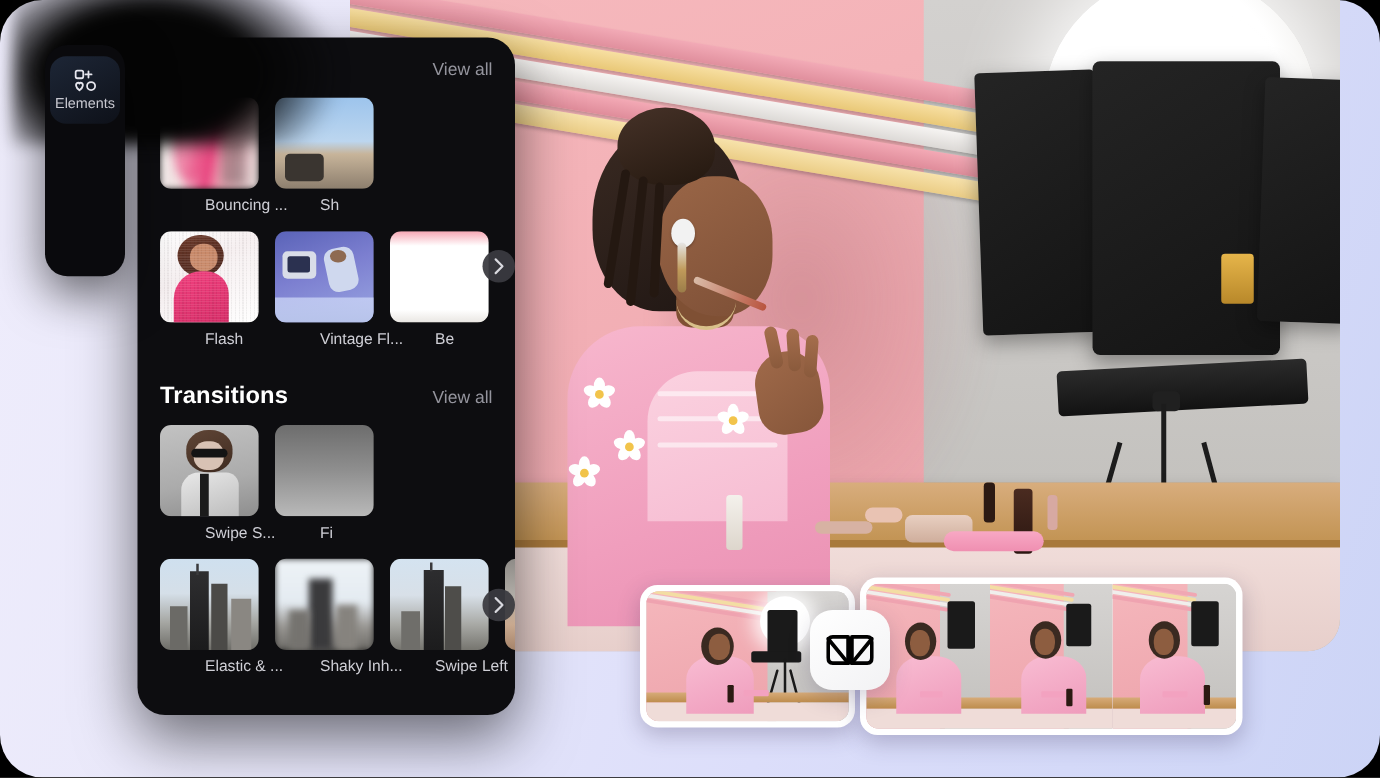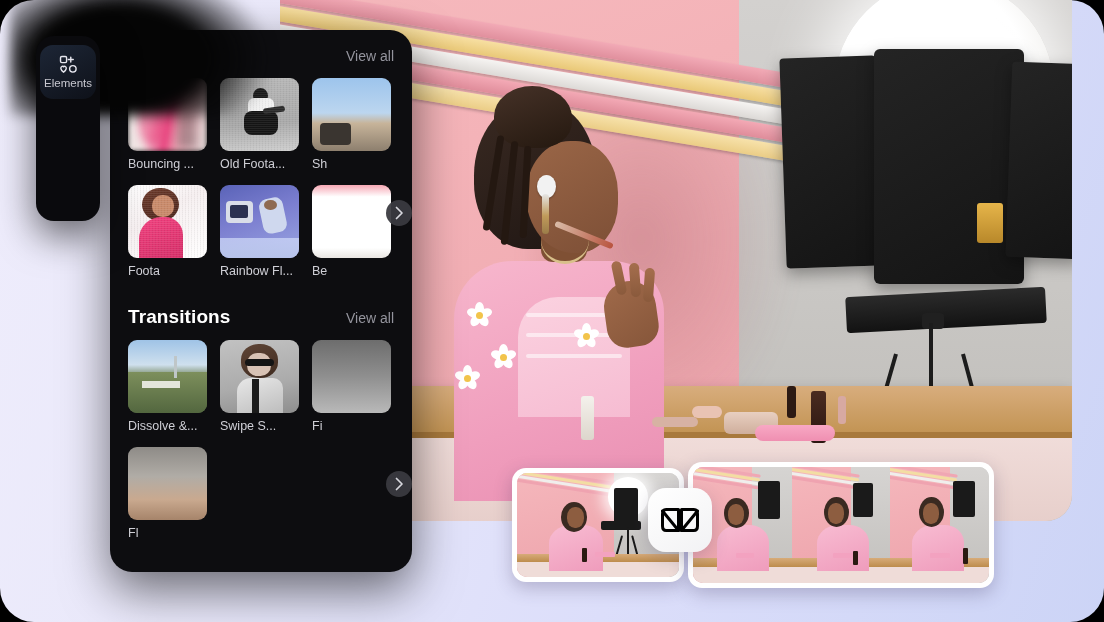--- a/index.html
+++ b/index.html
@@ -125,21 +125,21 @@
          box-shadow:0 18px 48px rgba(0,0,0,.55);overflow:hidden;}
   .sec-head{display:flex;align-items:baseline;justify-content:space-between;
             padding:0 18px;margin-top:14px;}
   .sec-title{color:#fff;font-size:19px;font-weight:bold;letter-spacing:.1px;}
   .sec-viewall{color:#94949d;font-size:14px;cursor:pointer;}
   .grid{display:flex;gap:13px;padding:0 0 0 18px;margin-top:12px;}
   .card{width:79px;flex:0 0 auto;}
   .thumb{width:79px;height:73px;border-radius:9px;overflow:hidden;position:relative;
          background:#222;}
   .card-label{color:#cfcfd6;font-size:12.5px;margin-top:6px;white-space:nowrap;
-              overflow:hidden;text-overflow:ellipsis;width:79px;}
+              overflow:hidden;text-overflow:ellipsis;width:79px;margin-left:36px;}
   .arrow-btn{position:absolute;width:26px;height:26px;border-radius:50%;
              background:rgba(58,58,64,.94);display:flex;align-items:center;justify-content:center;
              cursor:pointer;z-index:6;}
   .arrow-btn svg{display:block;}
 
   
   .t-inner{position:absolute;inset:0;}
   .blurmask{filter:blur(2.6px);}
   .fig-head{position:absolute;border-radius:50%;}
   .fig-torso{position:absolute;border-radius:6px 6px 3px 3px;}
@@ -311,65 +311,54 @@
     <div class="grid">
       <div class="card">
         <div class="thumb">
           <div class="t-inner blurmask" style="background:linear-gradient(100deg,#f7f4f2 0%,#f2e2e2 30%,#e8437e 52%,#f0a9b8 66%,#ded9d6 100%)"></div>
           <div style="position:absolute;left:14%;top:10%;width:34%;height:82%;border-radius:40%;background:rgba(234,60,120,.55);filter:blur(4px)"></div>
           <div style="position:absolute;left:62%;top:46%;width:24%;height:50%;background:rgba(60,50,50,.35);filter:blur(4px)"></div>
         </div>
         <div class="card-label">Bouncing ...</div>
       </div>
 
-      <div class="card">
-        <div class="thumb">
-          <div class="t-inner" style="background:linear-gradient(175deg,#b8b8b8,#a9a9a9 62%,#cfcfcf 100%)"></div>
-          <div class="fig-head" style="left:42%;top:14%;width:15px;height:16px;background:#1d1d1d"></div>
-          <div class="fig-torso" style="left:36%;top:28%;width:26px;height:20px;background:#f2f2f2"></div>
-          <div class="fig-leg" style="left:30%;top:45%;width:34px;height:24px;background:#151515;border-radius:8px"></div>
-          <div class="fig-leg" style="left:55%;top:40%;width:22px;height:6px;background:#2a2a2a;transform:rotate(-8deg)"></div>
-          <div class="noise" style="opacity:.14"></div>
-        </div>
-        <div class="card-label">Old Foota...</div>
-      </div>
 
 
       <div class="card">
         <div class="thumb">
           <div class="t-inner" style="background:linear-gradient(180deg,#9dc4ec 0%,#bcd6ef 48%,#c7b49a 62%,#8d7f6e 100%)"></div>
           <div style="position:absolute;left:10%;top:62%;width:40%;height:30%;background:#3a3530;border-radius:4px"></div>
         </div>
         <div class="card-label">Sh</div>
       </div>
     </div>
 
     <div class="grid" style="margin-top:14px">
       <div class="card">
         <div class="thumb">
           <div class="t-inner" style="background:linear-gradient(150deg,#ffffff 0%,#f6eff0 40%,#ffffff 100%)"></div>
           <div style="position:absolute;left:18%;top:4%;width:46%;height:46%;border-radius:50%;background:linear-gradient(160deg,#6e3b2c,#49241a)"></div>
           <div style="position:absolute;left:30%;top:14%;width:28%;height:30%;border-radius:46%;background:#c98a6a"></div>
           <div style="position:absolute;left:14%;top:44%;width:56%;height:56%;border-radius:22px 18px 0 0;background:linear-gradient(160deg,#f2417f,#d62e68)"></div>
           <div class="noise" style="opacity:.16"></div>
         </div>
-        <div class="card-label">Foota</div>
+        <div class="card-label">Flash</div>
       </div>
 
 
       <div class="card">
         <div class="thumb">
           <div class="t-inner" style="background:linear-gradient(160deg,#5a63b8,#7c7fd0 45%,#9aa6e2 100%)"></div>
           <div style="position:absolute;left:8%;top:22%;width:34%;height:30%;background:#d9dde8;border-radius:4px"></div>
           <div style="position:absolute;left:13%;top:27%;width:22%;height:18%;background:#2b3150;border-radius:2px"></div>
           <div style="position:absolute;left:52%;top:18%;width:30%;height:48%;border-radius:8px;background:#cfd8ee;transform:rotate(-12deg)"></div>
           <div style="position:absolute;left:56%;top:20%;width:16%;height:14%;border-radius:50%;background:#8e6a52"></div>
           <div style="position:absolute;left:0;bottom:0;width:100%;height:28%;background:linear-gradient(180deg,rgba(210,220,250,.7),#b7c3ea)"></div>
         </div>
-        <div class="card-label">Rainbow Fl...</div>
+        <div class="card-label">Vintage Fl...</div>
       </div>
 
       <div class="card">
         <div class="thumb">
           <div class="t-inner" style="background:linear-gradient(180deg,#f6a7b4 0%,#ffffff 16%,#ffffff 86%,#e9e6e2 100%)"></div>
         </div>
         <div class="card-label">Be</div>
       </div>
     </div>
 
@@ -378,29 +367,20 @@
         <path d="M1.5 1.5 L7 7 L1.5 12.5" fill="none" stroke="#d8d8de" stroke-width="1.7" stroke-linecap="round" stroke-linejoin="round"></path>
       </svg>
     </div>
 
     <div class="sec-head" style="margin-top:28px">
       <div class="sec-title">Transitions</div>
       <div class="sec-viewall">View all</div>
     </div>
 
     <div class="grid">
-      <div class="card">
-        <div class="thumb">
-          <div class="t-inner" style="background:linear-gradient(180deg,#9fc3e6 0%,#cfe0ee 34%,#6b7d52 52%,#4e6340 100%)"></div>
-          <div style="position:absolute;left:0;top:44%;width:100%;height:56%;background:linear-gradient(180deg,#7d8f5c,#53673f)"></div>
-          <div style="position:absolute;left:18%;top:56%;width:48%;height:10%;background:#efefea;opacity:.9"></div>
-          <div style="position:absolute;left:58%;top:22%;width:3px;height:30%;background:#bfc6c8"></div>
-        </div>
-        <div class="card-label">Dissolve &amp;...</div>
-      </div>
 
 
       <div class="card">
         <div class="thumb">
           <div class="t-inner" style="background:linear-gradient(170deg,#c2c2c2,#ababab 60%,#8e8e8e 100%)"></div>
           <div style="position:absolute;left:26%;top:6%;width:48%;height:46%;border-radius:46%;background:linear-gradient(160deg,#5f4536,#3f2b20)"></div>
           <div style="position:absolute;left:34%;top:18%;width:30%;height:32%;border-radius:44%;background:#d8c2b4"></div>
           <div style="position:absolute;left:32%;top:26%;width:36%;height:9%;border-radius:4px;background:#141414"></div>
           <div style="position:absolute;left:22%;top:52%;width:58%;height:48%;border-radius:14px 10px 0 0;background:linear-gradient(160deg,#e8e8e8,#bdbdbd)"></div>
           <div style="position:absolute;left:40%;top:54%;width:10%;height:46%;background:#1b1b1b"></div>
@@ -410,22 +390,52 @@
 
       <div class="card">
         <div class="thumb">
           <div class="t-inner" style="background:linear-gradient(180deg,#6d6d6d,#8f8f8f 50%,#b9b9b9 100%)"></div>
         </div>
         <div class="card-label">Fi</div>
       </div>
     </div>
 
     <div class="grid" style="margin-top:14px">
-
-
+      <div class="card">
+        <div class="thumb">
+          <div class="t-inner" style="background:linear-gradient(180deg,#cfe0ef 0%,#d5dfe8 38%,#a5a6a2 70%,#6e6d68 100%)"></div>
+          <div style="position:absolute;left:30%;top:14%;width:20%;height:86%;background:linear-gradient(180deg,#2e2e30,#1b1b1c)"></div>
+          <div style="position:absolute;left:52%;top:28%;width:16%;height:72%;background:#4b4a47"></div>
+          <div style="position:absolute;left:10%;top:52%;width:18%;height:48%;background:#6b6a66"></div>
+          <div style="position:absolute;left:72%;top:44%;width:20%;height:56%;background:#8a8782"></div>
+          <div style="position:absolute;left:37%;top:6%;width:2px;height:12%;background:#3a3a3c"></div>
+        </div>
+        <div class="card-label">Elastic &amp; ...</div>
+      </div>
+
+      <div class="card">
+        <div class="thumb">
+          <div class="t-inner blurmask" style="background:linear-gradient(180deg,#eef3f7 0%,#e4ebf1 48%,#9a9894 74%,#6d6b67 100%)"></div>
+          <div style="position:absolute;left:34%;top:22%;width:24%;height:78%;background:#3a3a3c;filter:blur(2.4px)"></div>
+          <div style="position:absolute;left:14%;top:56%;width:22%;height:44%;background:#75736f;filter:blur(2.4px)"></div>
+          <div style="position:absolute;left:62%;top:50%;width:22%;height:50%;background:#86837e;filter:blur(2.4px)"></div>
+        </div>
+        <div class="card-label">Shaky Inh...</div>
+      </div>
+
+      <div class="card">
+        <div class="thumb">
+          <div class="t-inner" style="background:linear-gradient(180deg,#d4e3f0 0%,#d8e0e8 40%,#a8a9a5 72%,#76756f 100%)"></div>
+          <div style="position:absolute;left:34%;top:12%;width:20%;height:88%;background:linear-gradient(180deg,#2d2d2f,#1c1c1d)"></div>
+          <div style="position:absolute;left:56%;top:30%;width:16%;height:70%;background:#4e4d4a"></div>
+          <div style="position:absolute;left:12%;top:58%;width:18%;height:42%;background:#6f6e6a"></div>
+          <div style="position:absolute;left:40%;top:4%;width:2px;height:10%;background:#3a3a3c"></div>
+        </div>
+        <div class="card-label">Swipe Left</div>
+      </div>
 
       <div class="card">
         <div class="thumb">
           <div class="t-inner" style="background:linear-gradient(180deg,#8e8b87 0%,#b0aca6 40%,#c9a98f 72%,#a6846a 100%)"></div>
         </div>
         <div class="card-label">Fl</div>
       </div>
     </div>
 
     <div class="arrow-btn" style="left:276px;top:441px">

